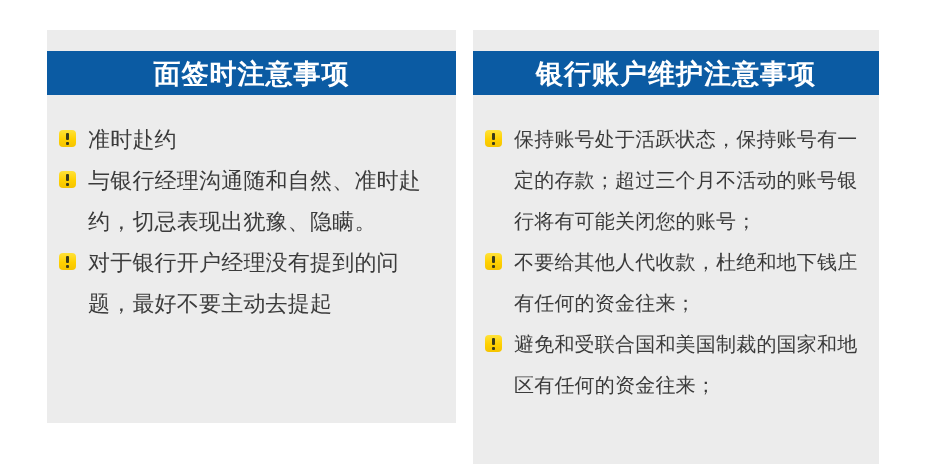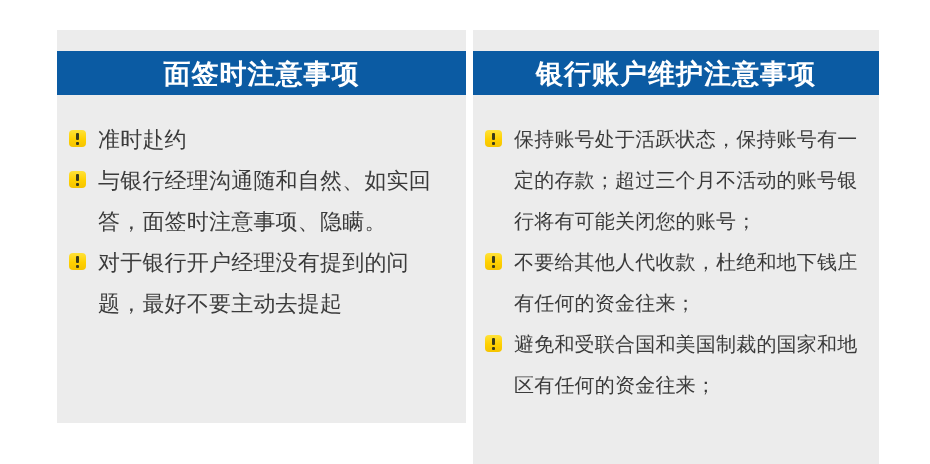--- a/index.html
+++ b/index.html
@@ -21,21 +21,21 @@
   }
 
   .panel {
     position: absolute;
     top: 30px;
     background: #ececec;
     box-sizing: border-box;
   }
 
   #panel-left {
-    left: 57px;
+    left: 47px;
     width: 409px;
     height: 393px;
   }
 
   #panel-right {
     left: 473px;
     width: 406px;
     height: 458px;
     padding-left: 40px;
   }
@@ -135,21 +135,21 @@
     </div>
     <div class="panel-body">
 
       <div class="tip-item">
         <span class="tip-icon"></span>
         <span class="tip-text">准时赴约</span>
       </div>
 
       <div class="tip-item">
         <span class="tip-icon"></span>
-        <span class="tip-text">与银行经理沟通随和自然、如实回答，面签时注意事项、隐瞒。</span>
+        <span class="tip-text">与银行经理沟通随和自然、准时赴约，切忌表现出犹豫、隐瞒。</span>
       </div>
 
       <div class="tip-item">
         <span class="tip-icon"></span>
         <span class="tip-text">对于银行开户经理没有提到的问题，最好不要主动去提起</span>
       </div>
 
     </div>
   </section>
 

